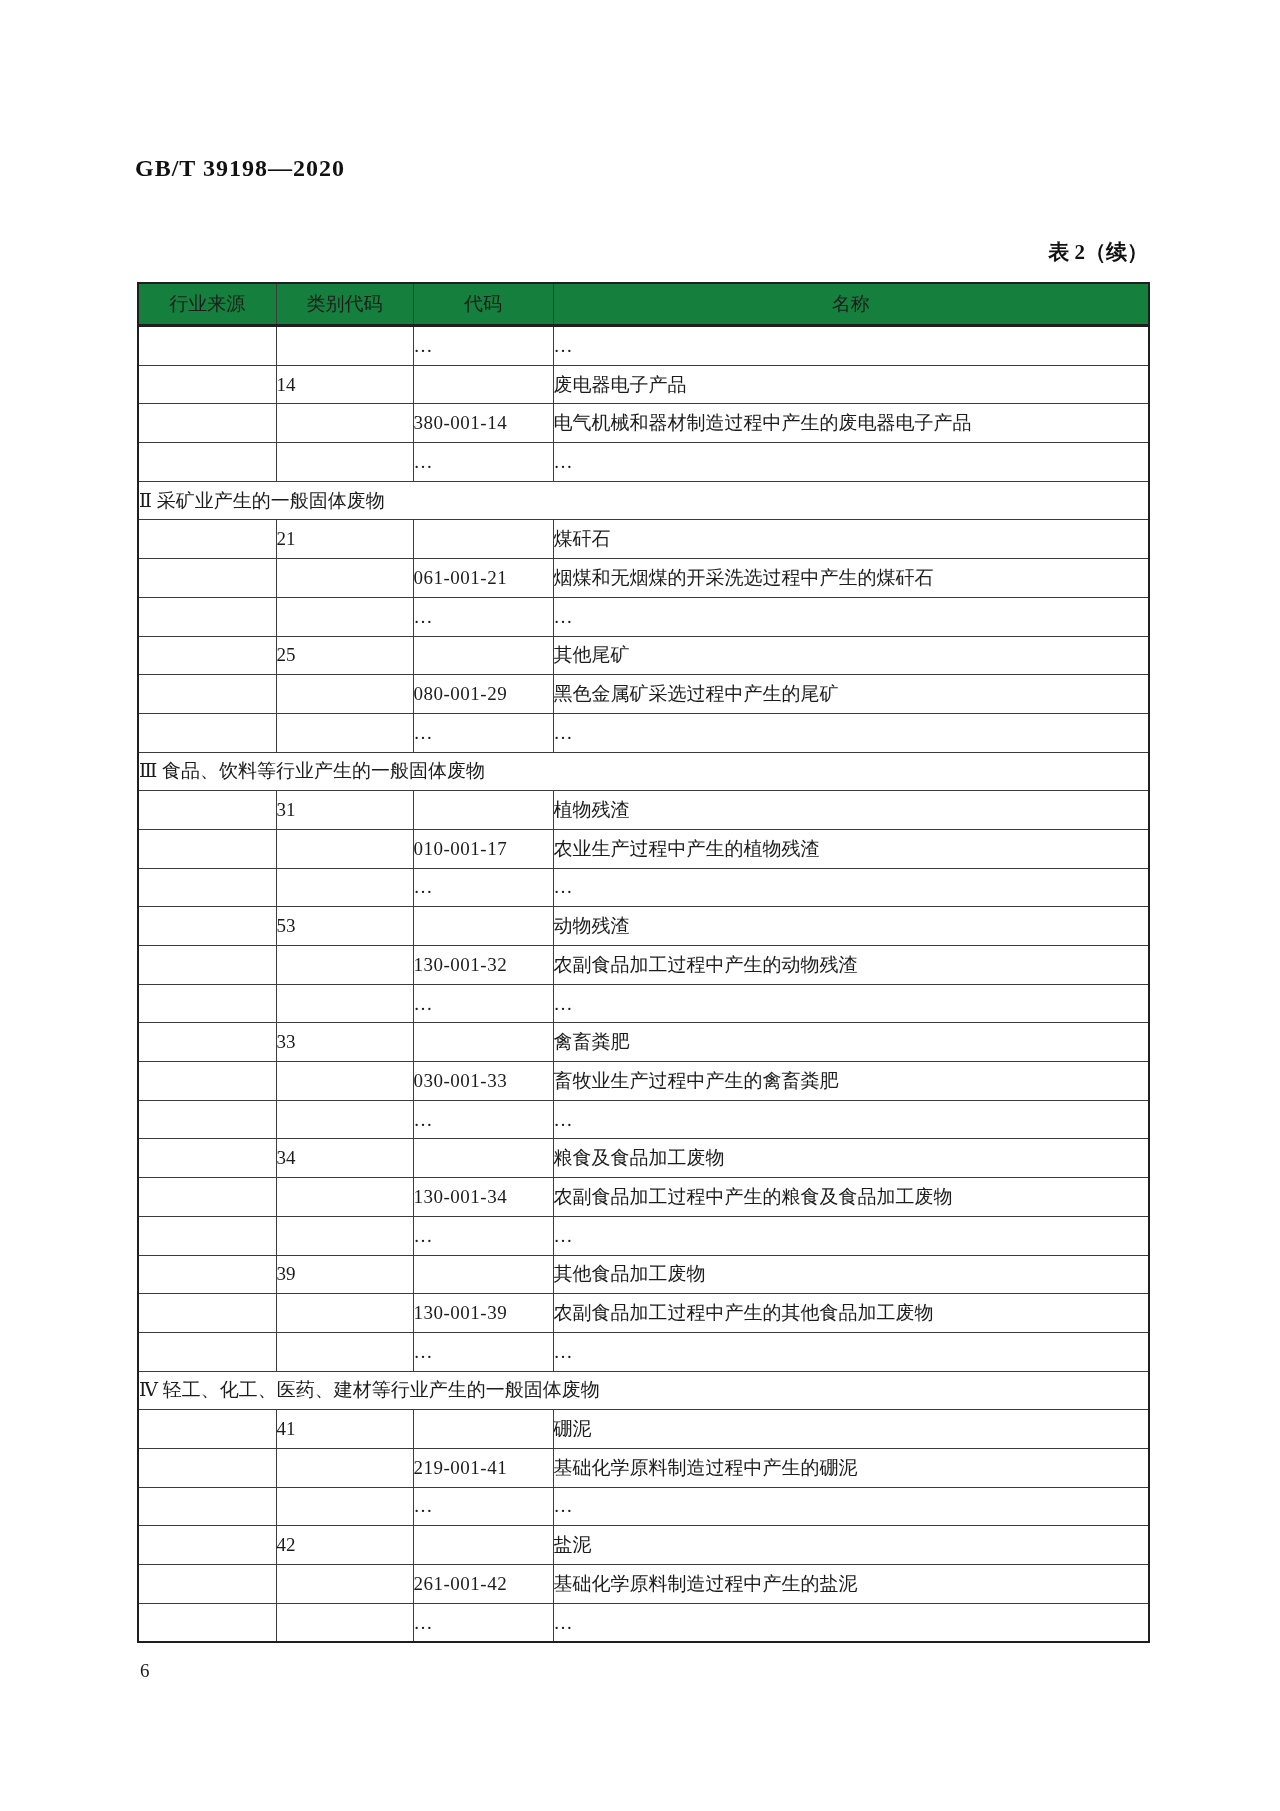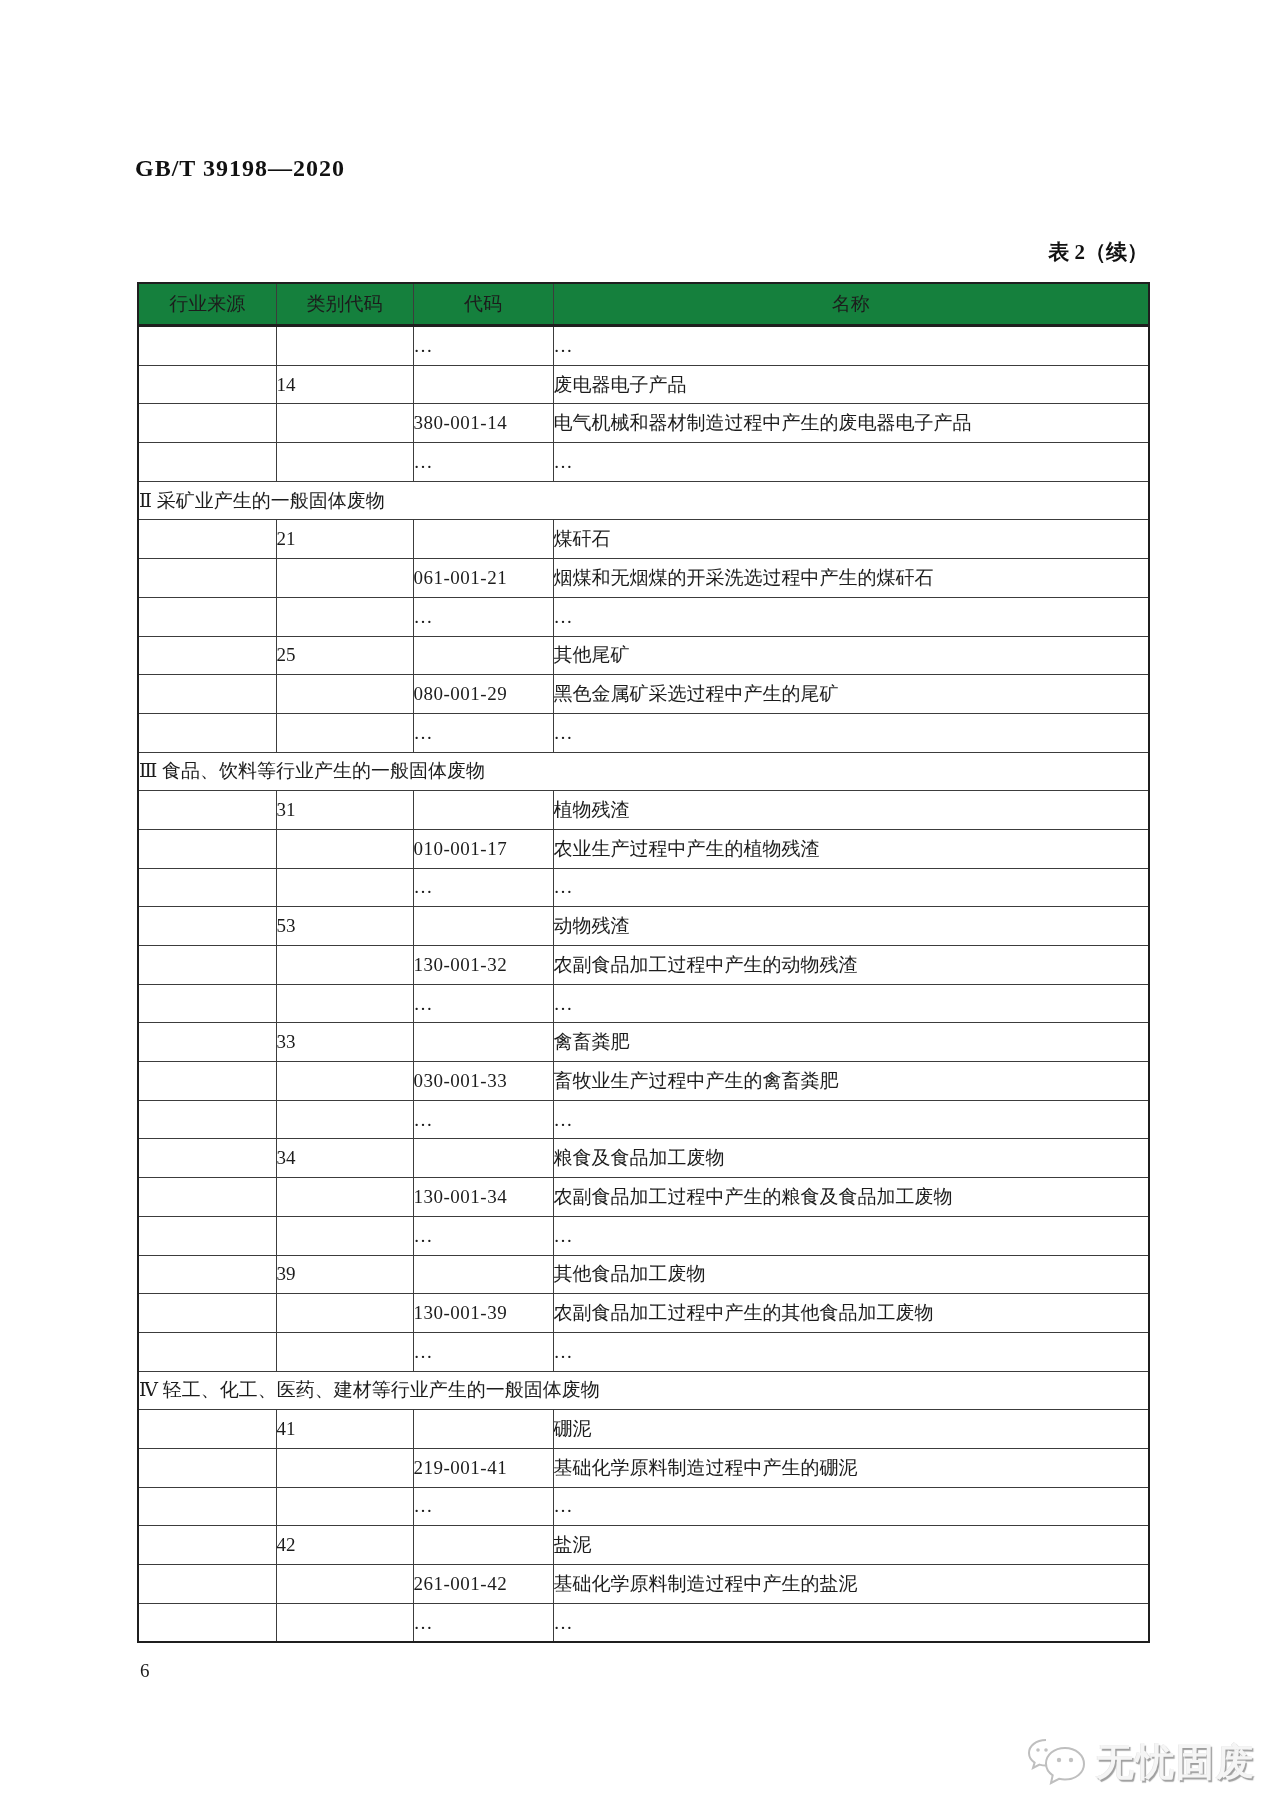--- a/index.html
+++ b/index.html
@@ -324,31 +324,14 @@
           <td class="col-industry"></td>
           <td class="col-category"></td>
           <td class="col-code">…</td>
           <td class="col-name">…</td>
         </tr>
       </tbody>
   </table>
 
   <div class="page-number">6</div>
 
-  <div class="watermark">
-    <span class="watermark-icon">
-      <svg width="62" height="52" viewBox="0 0 62 52">
-        <g fill="#ffffff" stroke="#bfbfbf" stroke-width="2">
-          <path d="M20 4 C10 4 3 10 3 17 c0 4 2.2 7.3 5.6 9.6 L7 32 l6.5-3.4 c2 .6 4.2 1 6.5 1 1 0 2-.1 3-.2"></path>
-          <path d="M39 12 c-11 0-19 7-19 15.5 0 4.8 2.6 9 6.7 11.8 L25 47 l8-4.2 c1.9.5 4 .8 6 .8 11 0 19-7 19-15.5 S50 12 39 12 z"></path>
-        </g>
-        <g fill="#c2c2c2">
-          <circle cx="12" cy="14" r="1.8"></circle>
-          <circle cx="20" cy="14" r="1.8"></circle>
-          <circle cx="33" cy="24" r="2.2"></circle>
-          <circle cx="45" cy="24" r="2.2"></circle>
-        </g>
-      </svg>
-    </span>
-    <span class="watermark-text">无忧固废</span>
-  </div>
 
 </div>
 
 </body></html>

